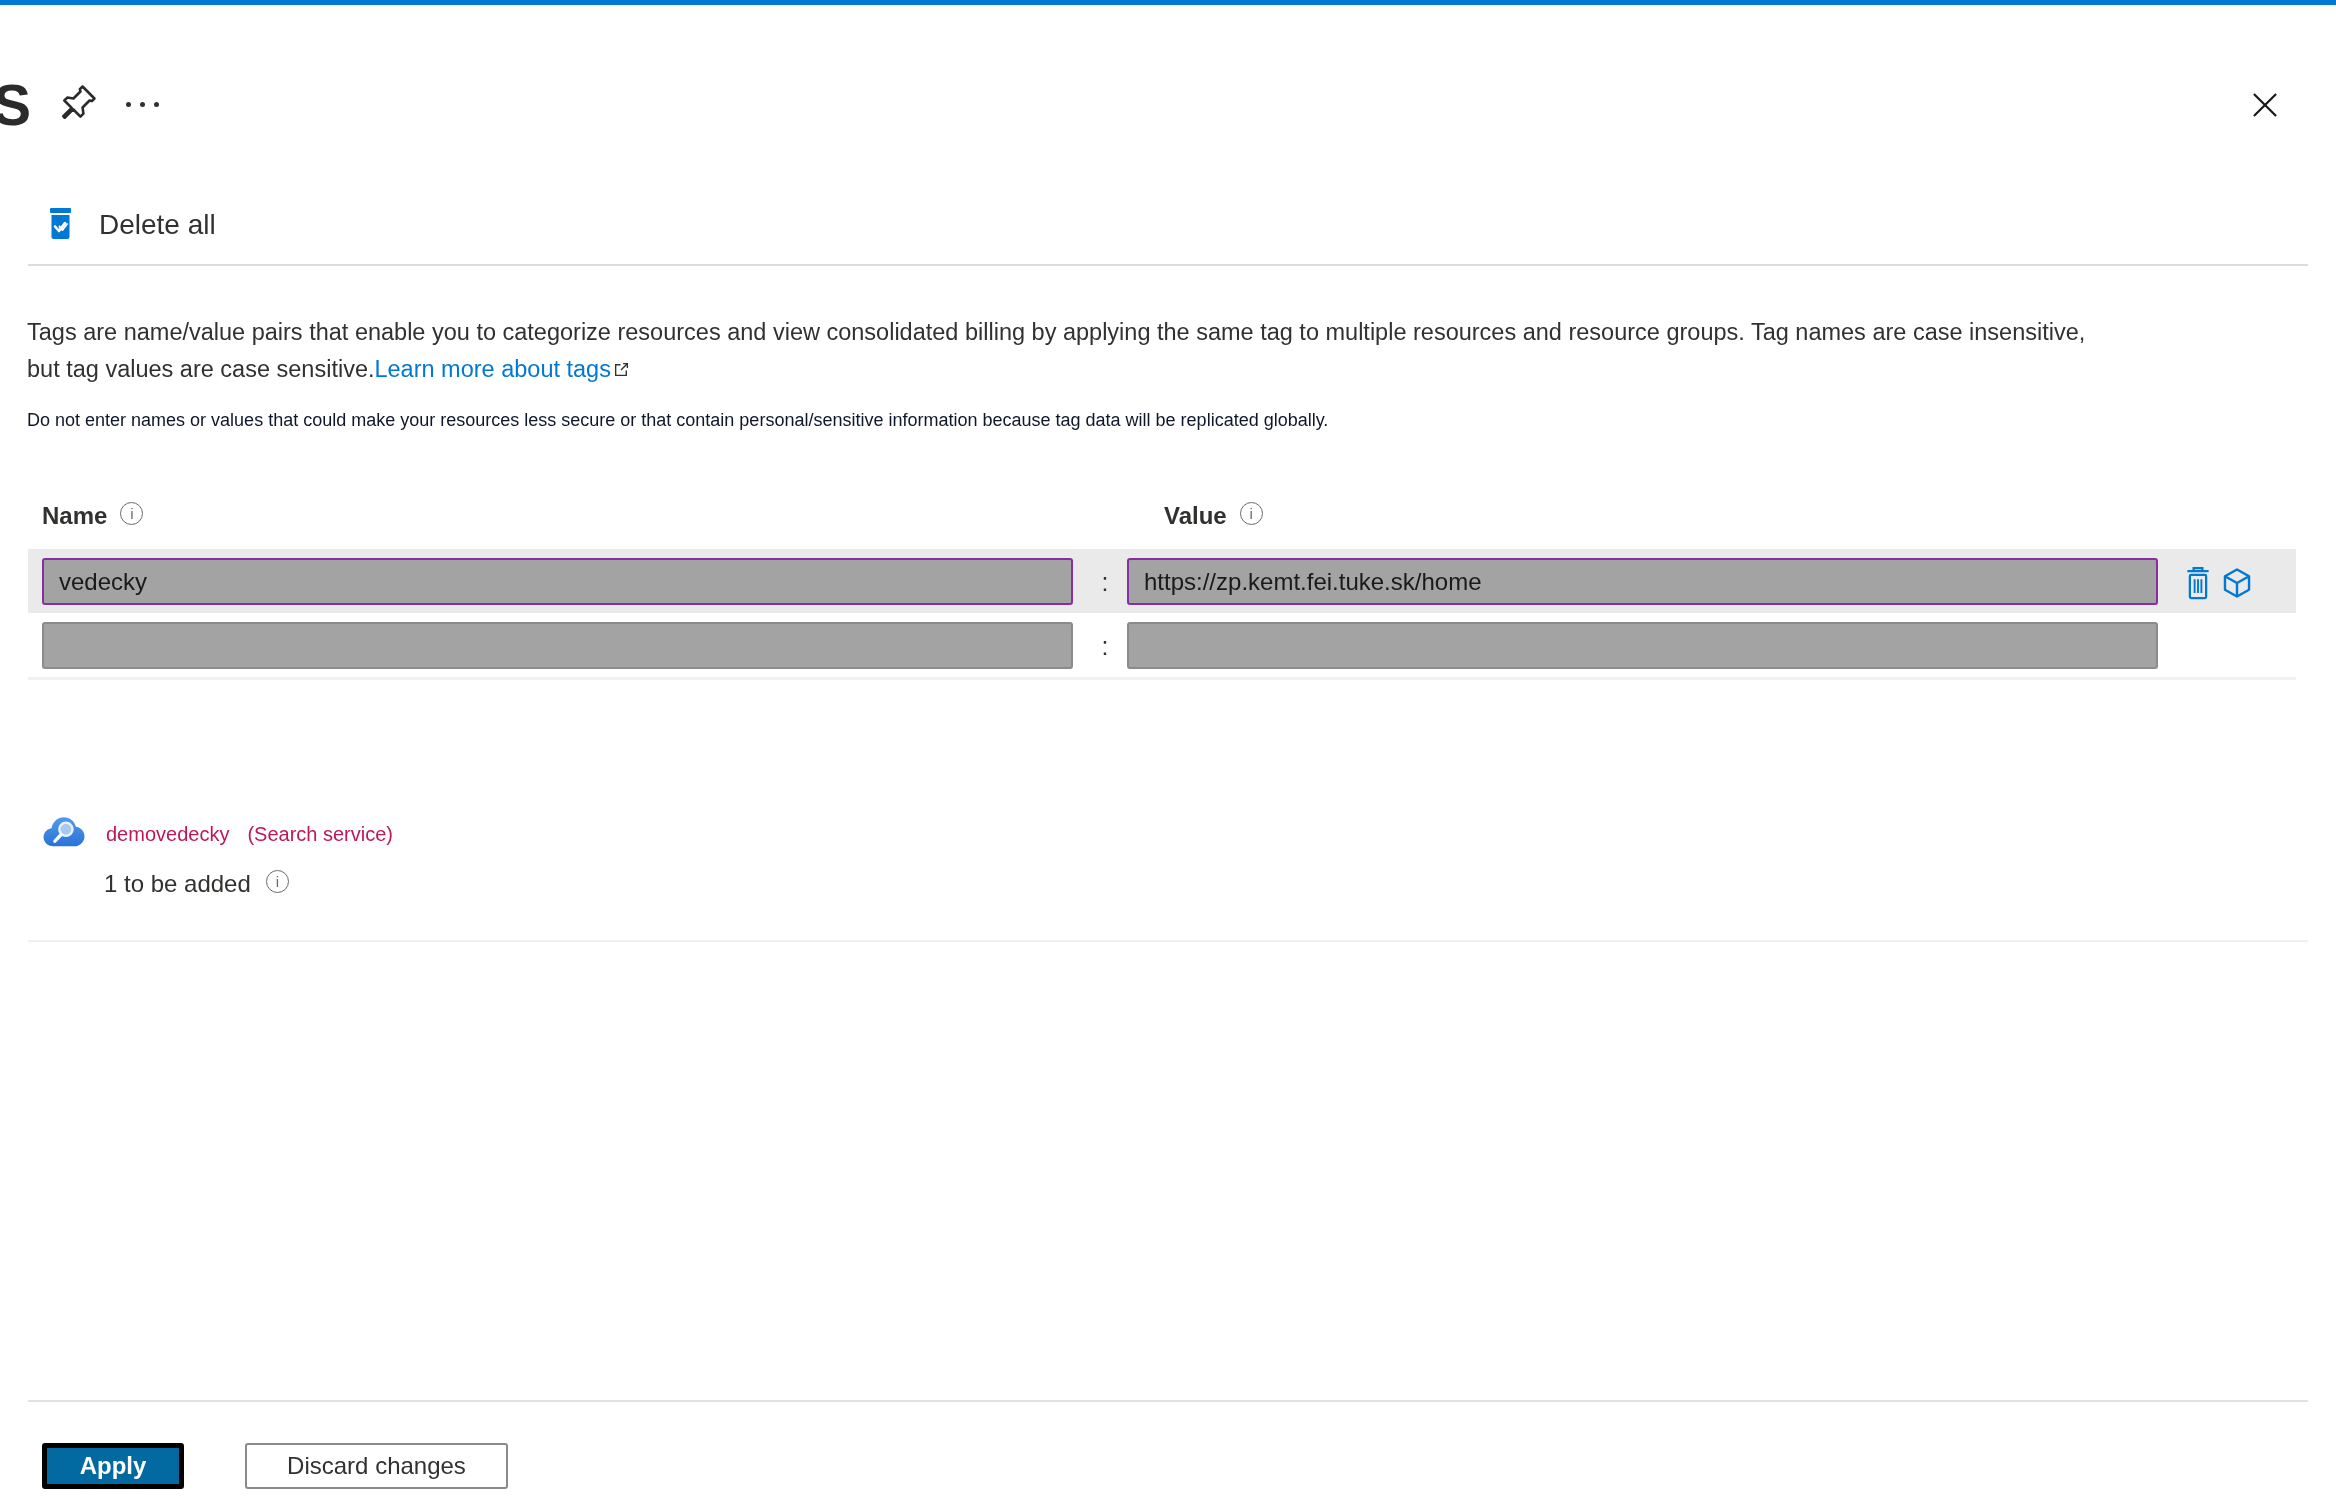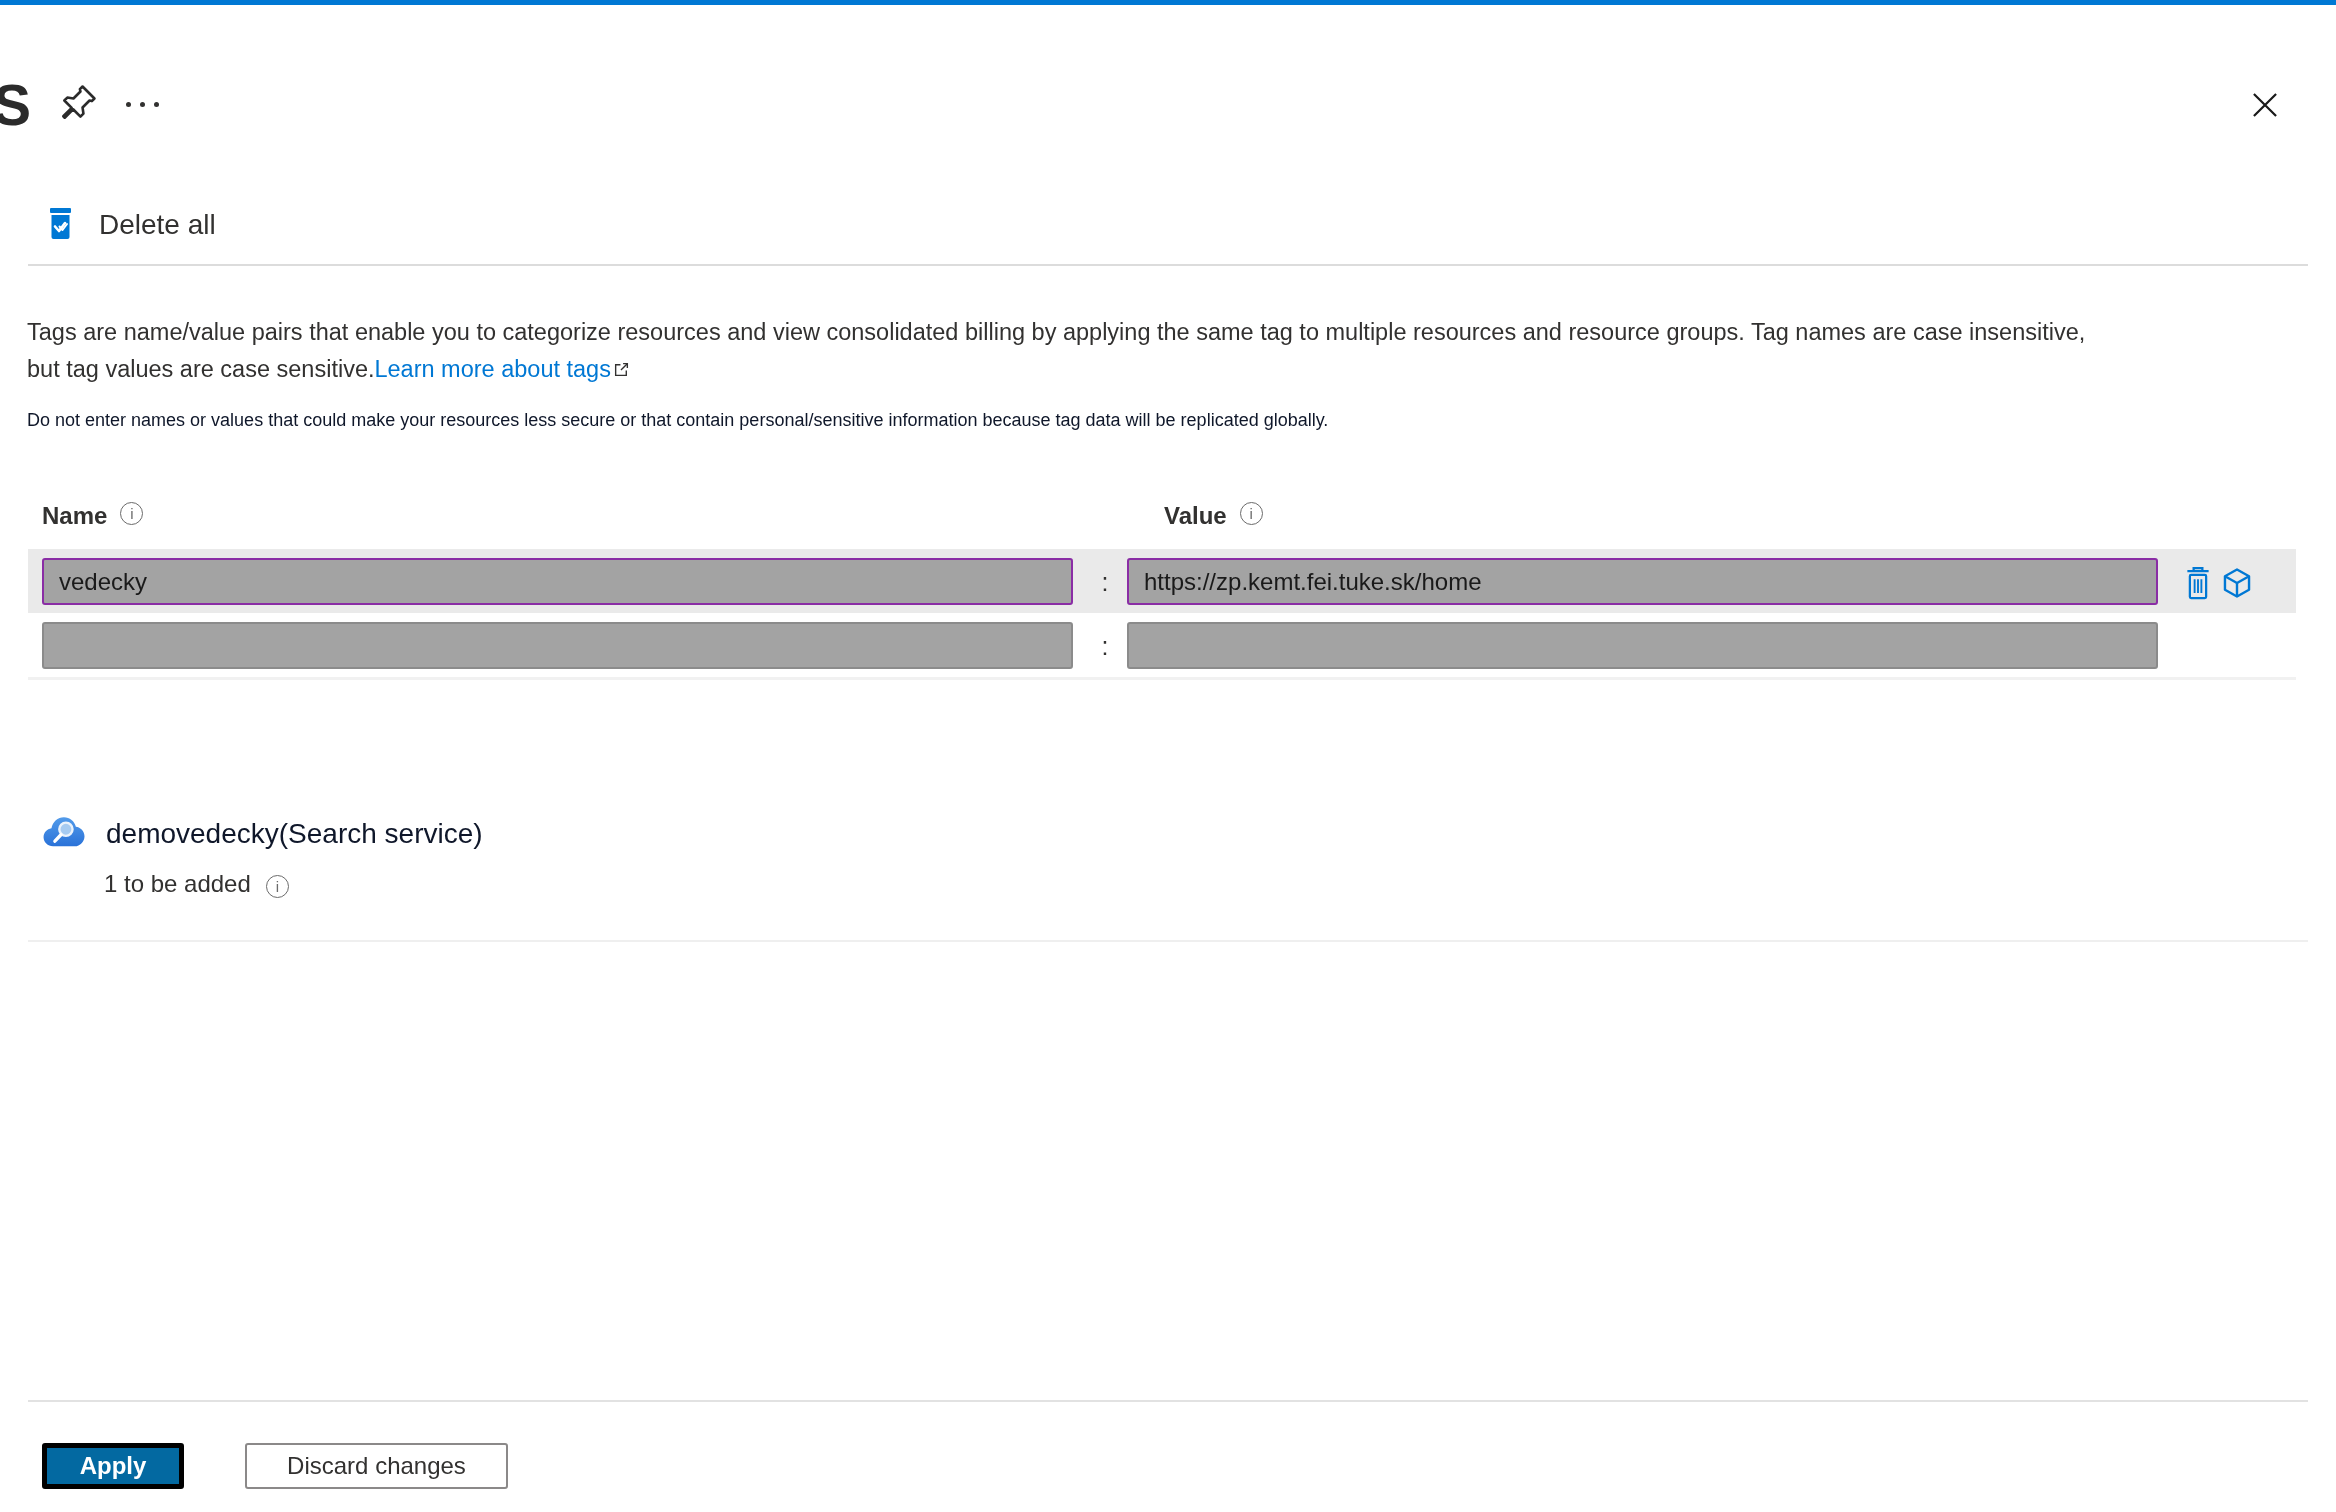--- a/index.html
+++ b/index.html
@@ -88,23 +88,23 @@
   .colon-1 { top: 568px; }
   .colon-2 { top: 632px; }
   .row-action { position: absolute; background: none; border: none; cursor: pointer; padding: 0; }
   .trash-action { left: 2182px; top: 565px; width: 32px; height: 36px; }
   .cube-action  { left: 2219px; top: 565px; width: 36px; height: 36px; }
   .row-separator { position: absolute; left: 28px; top: 677px; width: 2268px; border-top: 3px solid #f1f1f1; }
 
   
   .resource { position: absolute; left: 42px; top: 812px; }
   .resource-line1 { display: flex; align-items: center; gap: 18px; }
-  .resource-name-group { display: flex; align-items: baseline; font-size: 28px; color: #0f172a; }
+  .resource-name-group { display: flex; align-items: baseline; gap: 18px; font-size: 20px; color: #be185d; }
   .resource-line2 {
-    display: flex; align-items: flex-end; gap: 15px;
+    display: flex; align-items: flex-start; gap: 15px;
     margin: 14px 0 0 62px; font-size: 24px; color: #323130;
   }
 
   
   .btn {
     position: absolute; top: 1443px; height: 46px;
     font-family: "Liberation Sans", sans-serif; font-size: 24px; font-weight: 600;
     border-radius: 3px; cursor: pointer;
     display: flex; align-items: center; justify-content: center;
   }

